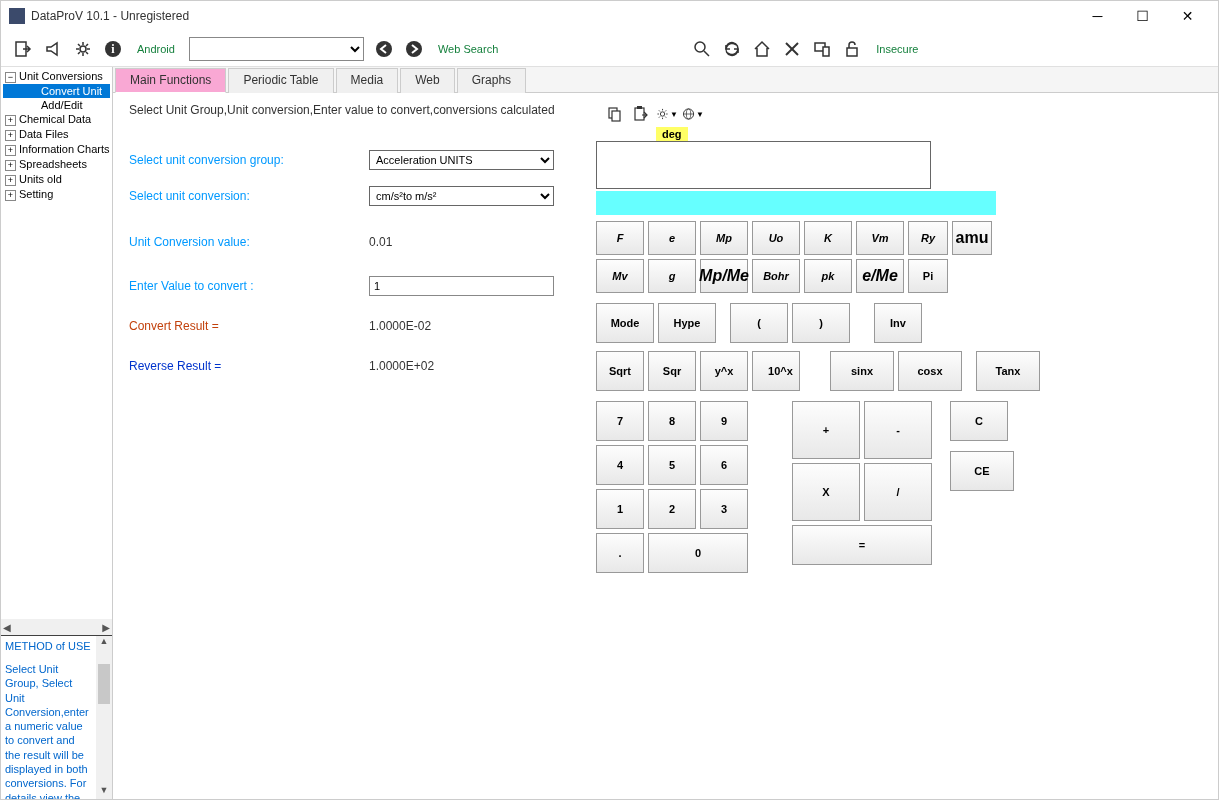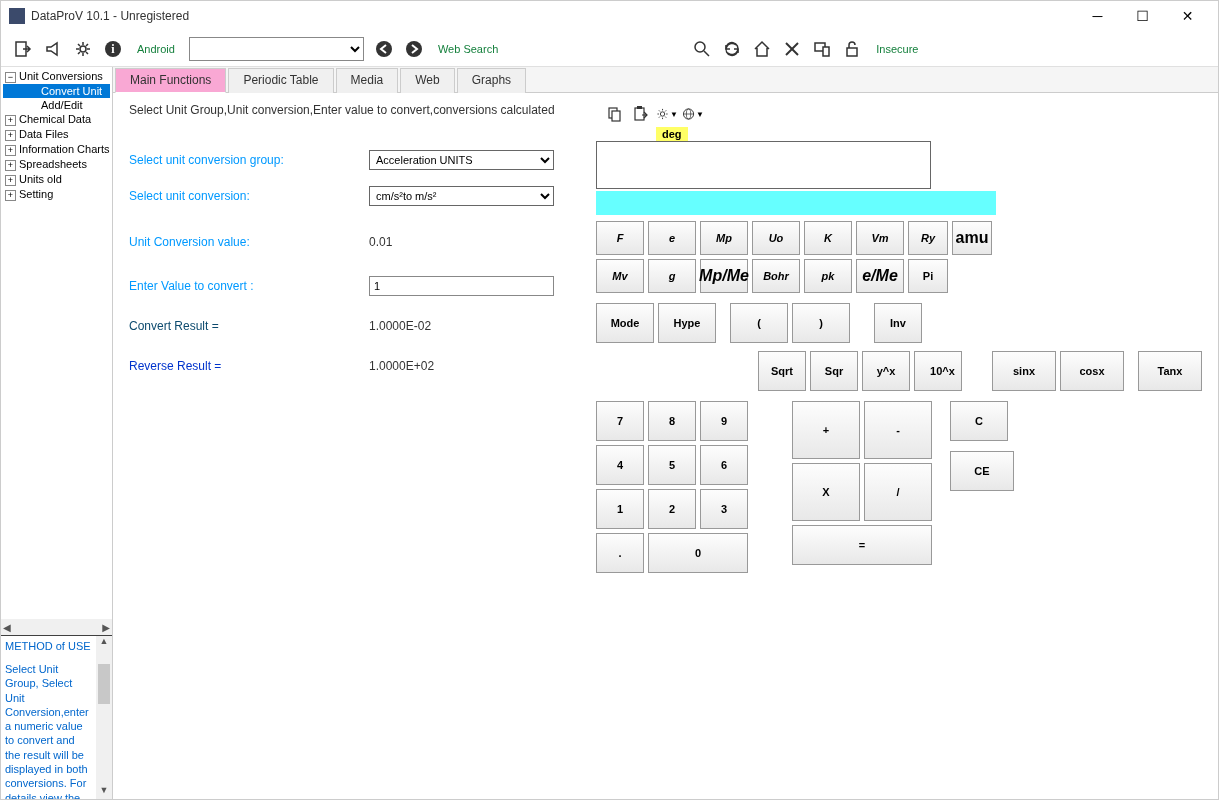--- a/index.html
+++ b/index.html
@@ -35,21 +35,21 @@
 .content { flex: 1; display: flex; flex-direction: column; }
 .tabs { display: flex; height: 26px; border-bottom: 1px solid #ccc; padding-left: 2px; background: #f5f5f5; }
 .tab { padding: 4px 14px; font-size: 12px; background: #f0f0f0; border: 1px solid #ccc; border-bottom: none; margin-right: 2px; cursor: pointer; color: #333; position: relative; top: 1px; }
 .tab.active { background: #f9a8d4; border-bottom: 1px solid #fff; }
 .content-body { flex: 1; display: flex; padding: 10px 16px; gap: 37px; }
 .form-area { width: 430px; }
 .instruction { font-size: 12px; color: #333; margin-bottom: 30px; line-height: 1.3; }
 .form-row { display: flex; align-items: center; margin-bottom: 14px; height: 22px; }
 .form-label { width: 240px; font-size: 12px; }
 .label-blue { color: #0099ff; }
-.label-red { color: #0c4a6e; }
+.label-red { color: #c2410c; }
 .label-darkblue { color: #0033cc; }
 .form-select { width: 185px; height: 20px; border: 1px solid #666; font-size: 11px; padding: 0 2px; background: #fff; }
 .form-input { width: 185px; height: 20px; border: 1px solid #888; font-size: 11px; padding: 0 4px; }
 .form-value { font-size: 12px; color: #333; }
 .calc-area { flex: 1; }
 .calc-toolbar { display: flex; align-items: center; gap: 4px; margin-left: 8px; margin-bottom: 2px; }
 .calc-tb-icon { width: 22px; height: 22px; display: flex; align-items: center; justify-content: center; font-size: 16px; cursor: pointer; }
 .deg-label { background: #ffff66; padding: 1px 6px; font-size: 11px; font-weight: bold; margin-left: 60px; display: inline-block; }
 .calc-display { width: 335px; height: 48px; border: 1px solid #666; background: #fff; margin-bottom: 2px; }
 .calc-bar { width: 400px; height: 24px; background: #66ffff; margin-bottom: 6px; }
@@ -283,21 +283,21 @@
               <div class="calc-btn w48 small">e/Me</div>
               <div class="calc-btn w40 normal">Pi</div>
             </div>
             <div class="calc-row" style="margin-top:6px;">
               <div class="calc-btn w58 h40 normal">Mode</div>
               <div class="calc-btn w58 h40 normal" style="margin-right:10px;">Hype</div>
               <div class="calc-btn w58 h40 normal">(</div>
               <div class="calc-btn w58 h40 normal" style="margin-right:20px;">)</div>
               <div class="calc-btn w48 h40 normal">Inv</div>
             </div>
-            <div class="calc-row" style="margin-top:4px;justify-content:flex-end;">
+            <div class="calc-row" style="margin-top:4px;">
               <div class="calc-btn w48 h40 normal">Sqrt</div>
               <div class="calc-btn w48 h40 normal">Sqr</div>
               <div class="calc-btn w48 h40 normal">y^x</div>
               <div class="calc-btn w48 h40 normal" style="margin-right:26px;padding-left:9px;">10^x</div>
               <div class="calc-btn w52 h40 normal">sinx</div>
               <div class="calc-btn w52 h40 normal" style="margin-right:10px;">cosx</div>
               <div class="calc-btn w52 h40 normal">Tanx</div>
             </div>
 
             <div style="display:flex; gap:4px; margin-top:6px;">

